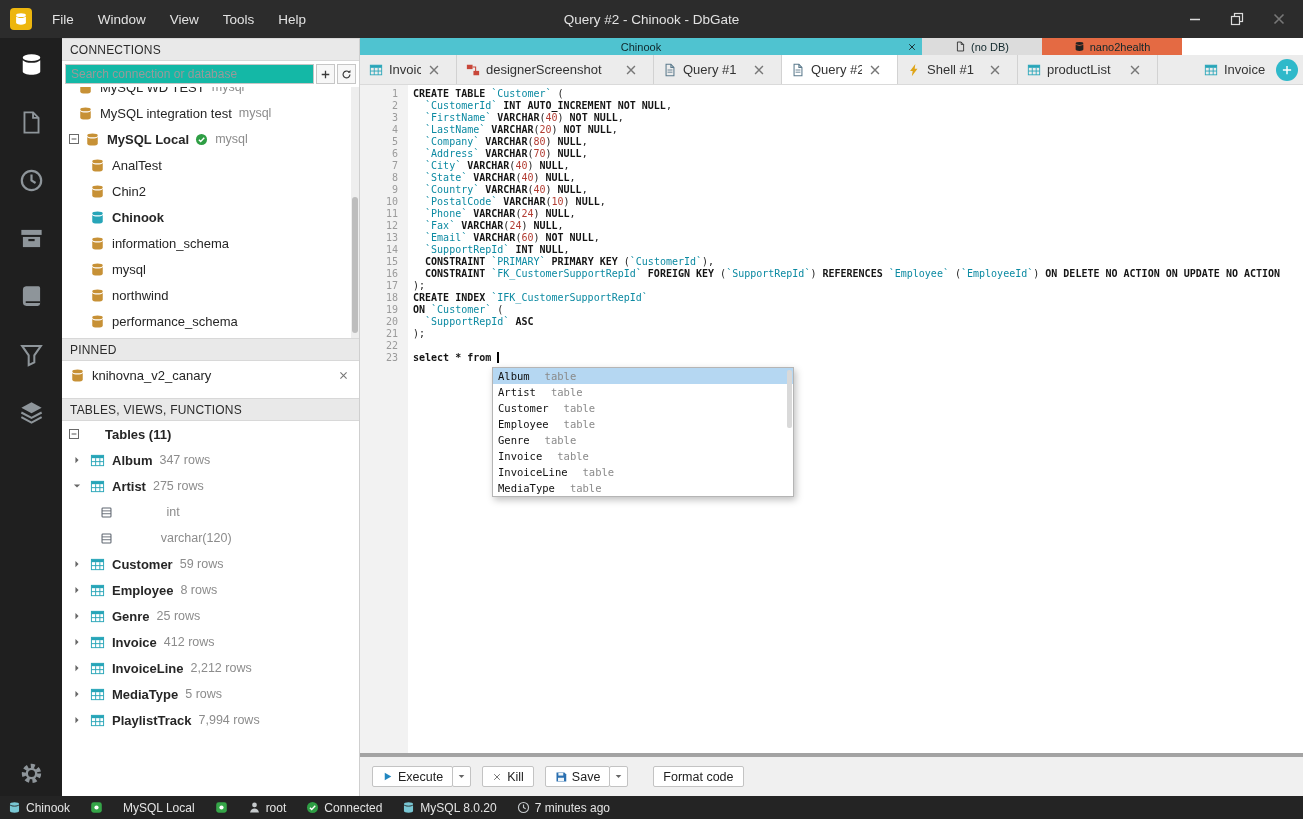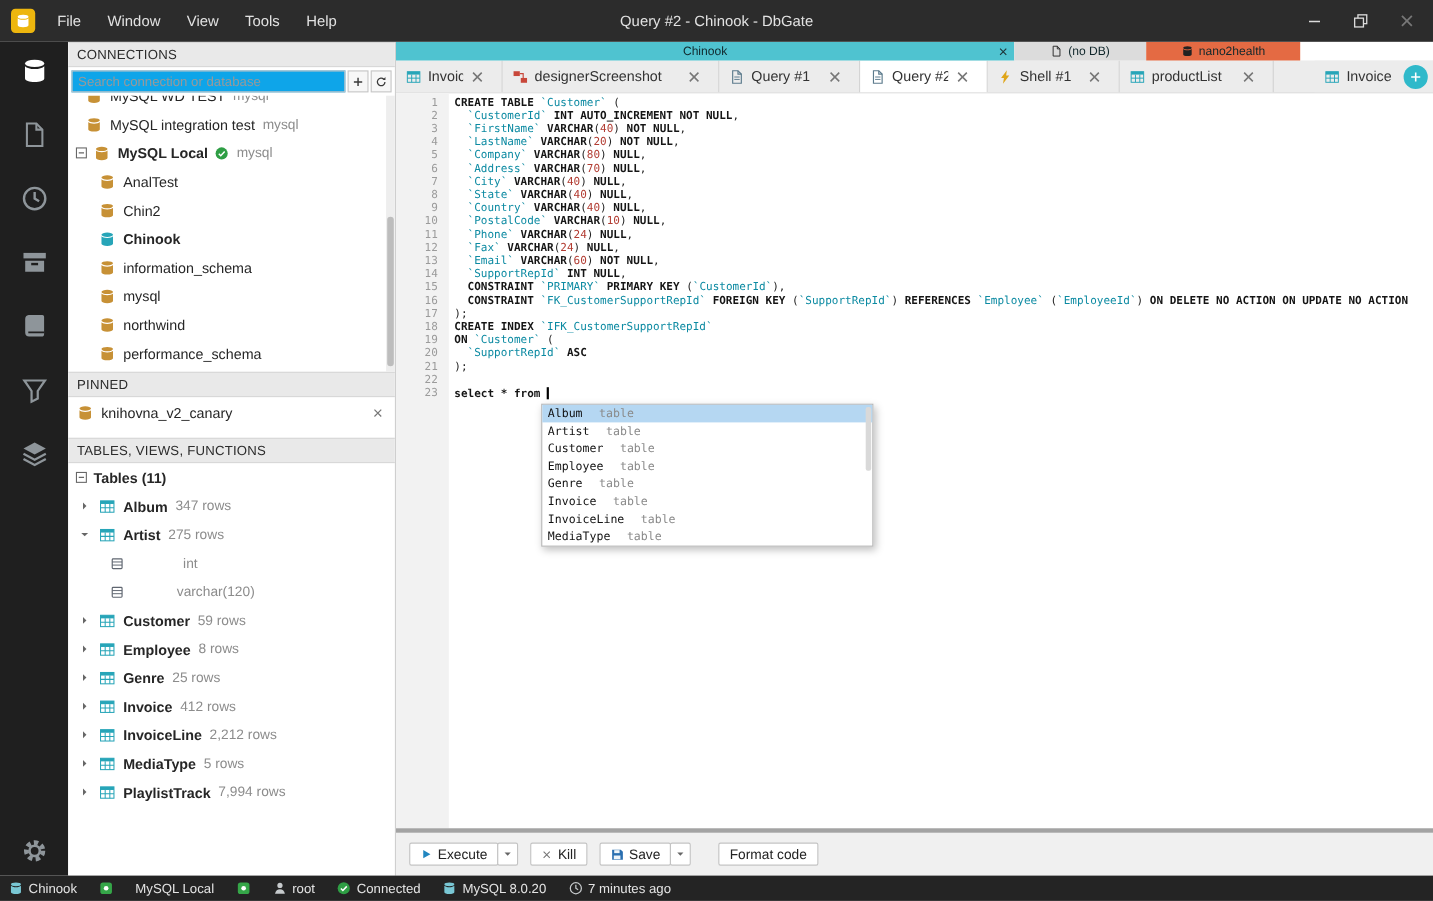--- a/index.html
+++ b/index.html
@@ -22,41 +22,41 @@
   .iconstrip { position:absolute; left:0; top:38px; width:62px; bottom:23px; background:#1f1f1f; display:flex; flex-direction:column; align-items:center; padding-top:14px; gap:33px; }
   .strip-ic { width:25px; height:25px; color:#8e959a; cursor:pointer; flex:none; }
   .strip-ic.active { color:#ffffff; }
   .strip-ic.gear { margin-top:auto; margin-bottom:10px; }
 
   
   .sidepanel { position:absolute; left:62px; top:38px; width:298px; bottom:23px; background:#fff; border-right:1px solid #cfcfcf; overflow:hidden; }
   .phead { height:23px; line-height:22px; background:#e9e9e9; border-top:1px solid #d8d8d8; border-bottom:1px solid #d8d8d8; font-size:12px; font-weight:normal; color:#2b2b2b; padding-left:8px; letter-spacing:.2px; }
   .phead.mt { margin-top:9px; }
   .searchrow { height:26px; display:flex; align-items:center; padding:2px 3px; gap:2px; }
-  .searchinput { flex:1; height:20px; border:1px solid #c6c6c6; font-size:12px; padding:0 5px; font-family:inherit; color:#333; min-width:0; background:#0ea5e9; }
+  .searchinput { flex:1; height:20px; border:1px solid #c6c6c6; font-size:12px; padding:0 5px; font-family:inherit; color:#333; min-width:0; background:#14b8a6; }
   .searchinput::placeholder { color:#999; }
   .sbtn { width:19px; height:20px; border:1px solid #c6c6c6; background:#f7f7f7; display:flex; align-items:center; justify-content:center; padding:0; cursor:pointer; flex:none; }
   .sbtn .ic { width:11px; height:11px; color:#3a3a3a; }
 
   .conntree { height:251px; overflow:hidden; }
   #conn-tree > .trow:first-child { margin-top:-13px;text-align:center; }
 
   .trow { display:flex; align-items:center; height:26px; font-size:13px; color:#262626; cursor:pointer; white-space:nowrap; overflow:hidden; }
   .trow .ic { flex:none; display:inline-flex; }
   .ebox { width:12px; height:12px; margin-right:5px; }
   .cicon { width:15px; height:15px; margin-right:7px; }
   .lvl0 { padding-left:16px; }
   .lvl0.expanded { padding-left:6px; }
   .lvl1 { padding-left:28px; }
   .tname { white-space:nowrap; }
   .tname.bold { font-weight:bold; }
   .check { width:13px; height:13px; margin-left:6px; }
   .meta { margin-left:7px; color:#8c8c8c; font-size:12.5px; }
 
-  .trow.tgrp { padding-left:6px; font-weight:bold; }
+  .trow.tgrp { padding-left:6px; font-weight:bold;gap:20px; }
   .trow.tbl { padding-left:10px; }
   .trow.tbl .tname { font-weight:bold; }
   .chev { width:10px; height:10px; margin-right:8px; color:#666; }
   .trow.col { padding-left:38px; }
   .trow.col .cicon { width:13px; height:13px; margin-right:6px; }
   .trow.col .tname { color:#333;margin-top:44px; }
 
   #pinned-list .trow { padding-left:8px; height:28px; }
   .pclose { width:11px; height:11px; margin-left:auto; margin-right:10px; color:#555; }
 

